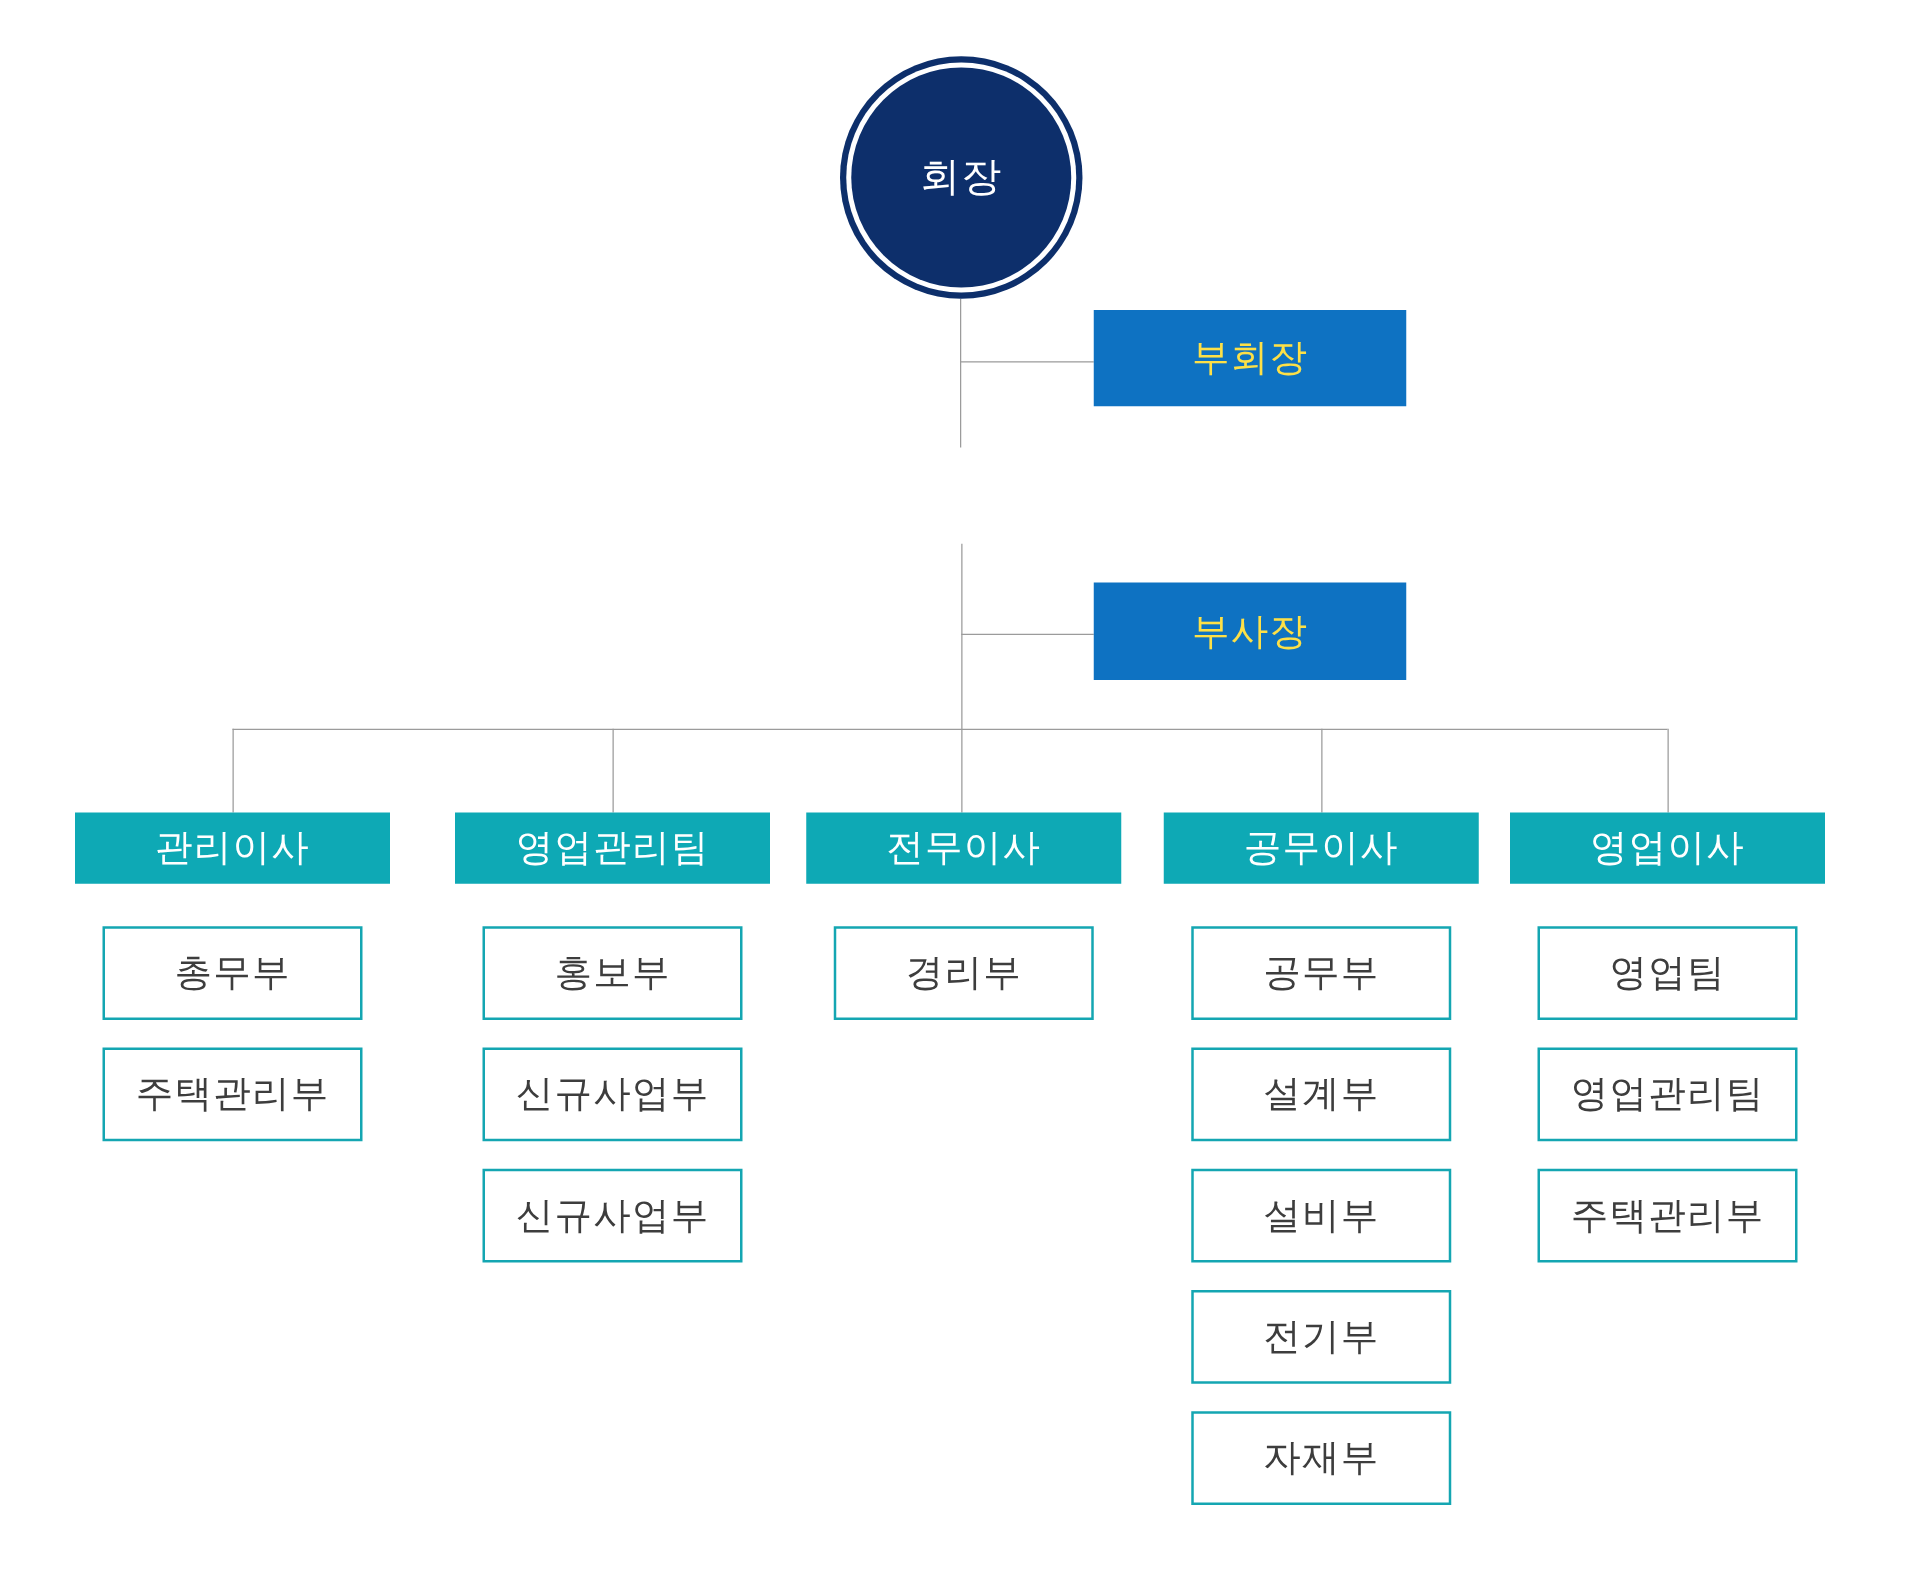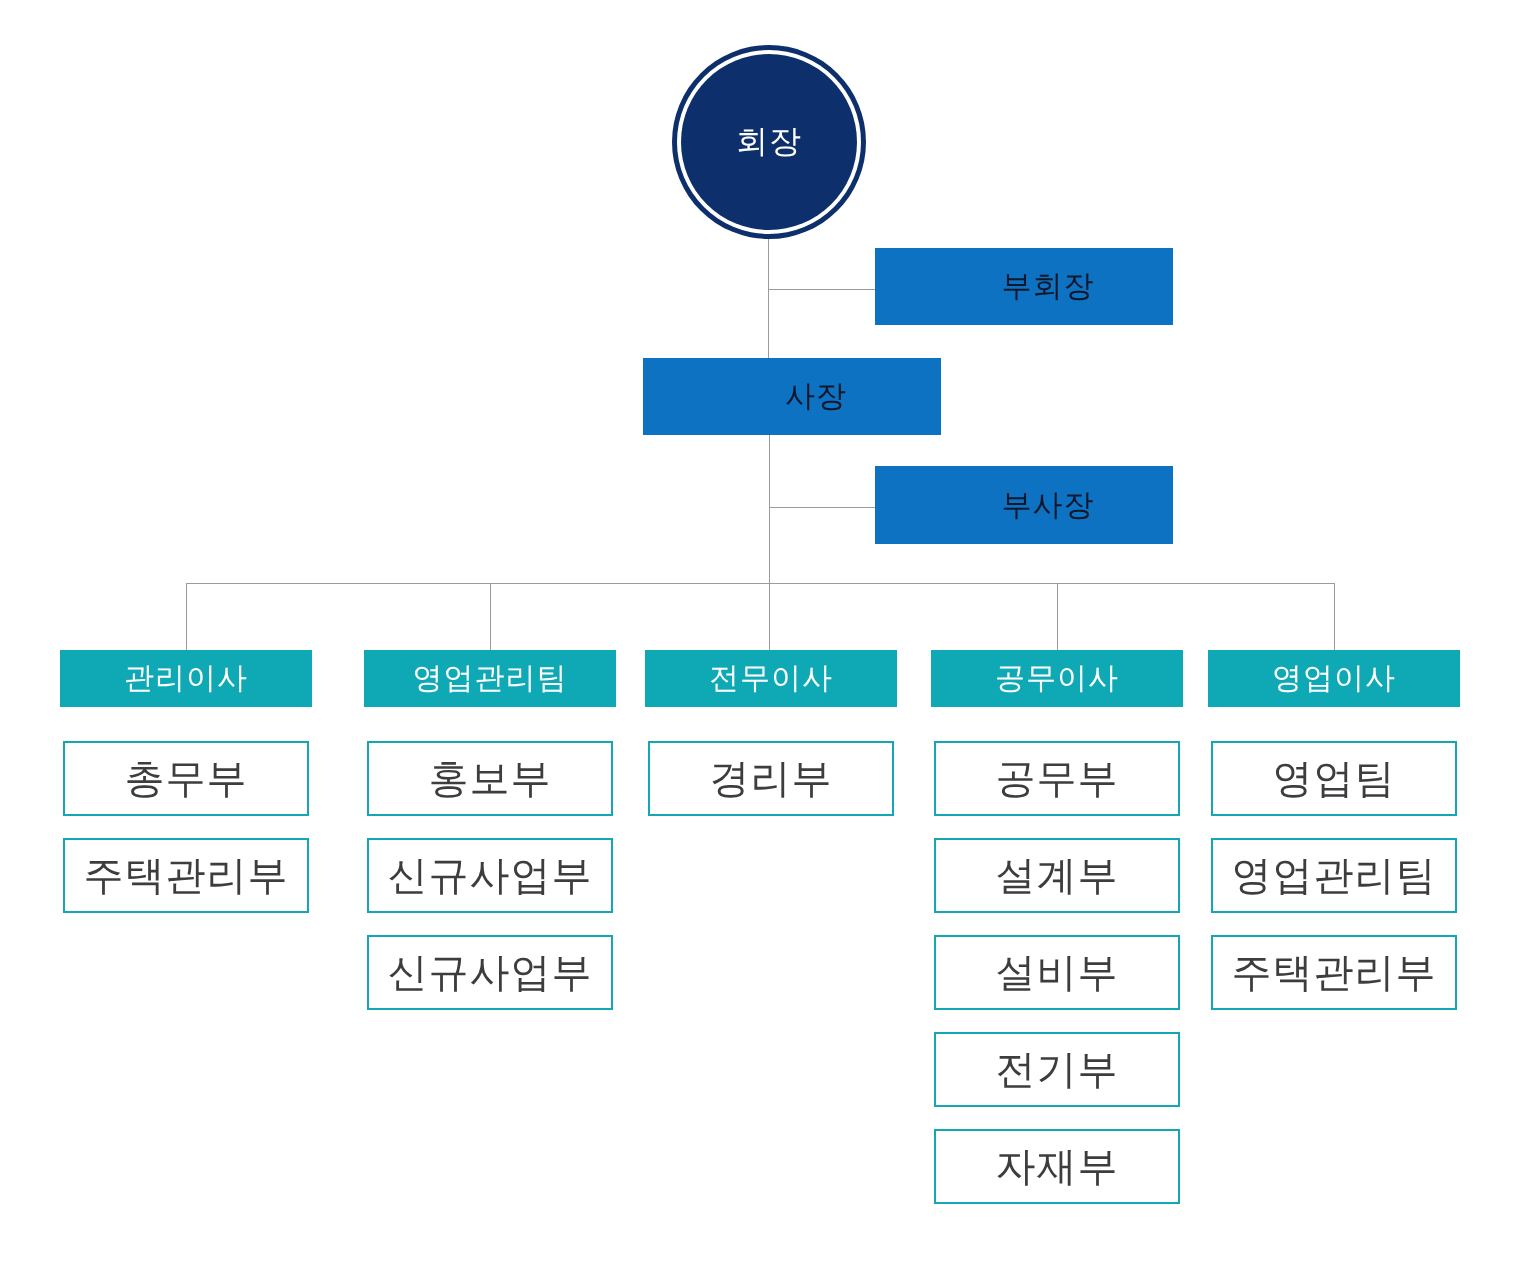--- a/index.html
+++ b/index.html
@@ -36,27 +36,26 @@
     color: #ffffff;
     font-size: 32px;
     letter-spacing: 1px;
   }
   
   .node-blue {
     position: absolute;
     width: 250px;
     height: 77px;
     background: #0e72c2;
-    color: #0f172a;
+    color: #fde047;
     display: flex;
     align-items: center;
     justify-content: center;
     font-size: 30px;
     letter-spacing: 1px;
-    padding-left: 48px;
   }
   #vice-chairman { left: 875px; top: 248px; }
   #president     { left: 643px; top: 358px; }
   #vice-president{ left: 875px; top: 466px; height: 78px; }
 
   
   .column {
     position: absolute;
     top: 650px;
     width: 252px;
@@ -72,31 +71,31 @@
     height: 57px;
     background: #0ea9b5;
     color: #ffffff;
     display: flex;
     align-items: center;
     justify-content: center;
     font-size: 30px;
     letter-spacing: 1px;
   }
   .dept {
-    width: 246px;
+    width: 208px;
     height: 75px;
     margin: 22px auto 0;
     box-sizing: border-box;
     background: #ffffff;
     border: 2px solid #14a6b2;
     color: #3d3d3d;
     display: flex;
     align-items: center;
     justify-content: center;
-    font-size: 40px;
+    font-size: 30px;
     letter-spacing: 1px;
   }
   .division-header + .dept { margin-top: 34px; }
 </style>
 </head>
 <body>
 
 <div class="stage">
 
   <div class="line" style="left:768px; top:239px; width:1px; height:119px;"></div>
@@ -110,23 +109,20 @@
   <div class="line" style="left:1334px; top:583px; width:1px; height:67px;"></div>
 
   <div class="node-circle">
     <span>회장</span>
   </div>
 
   <div class="node-blue" id="vice-chairman">
     <span>부회장</span>
   </div>
 
-  <div class="node-blue" id="president">
-    <span>사장</span>
-  </div>
 
   <div class="node-blue" id="vice-president">
     <span>부사장</span>
   </div>
 
   <div class="column col-1">
     <div class="division-header">
       <span>관리이사</span>
     </div>
     <div class="dept">

